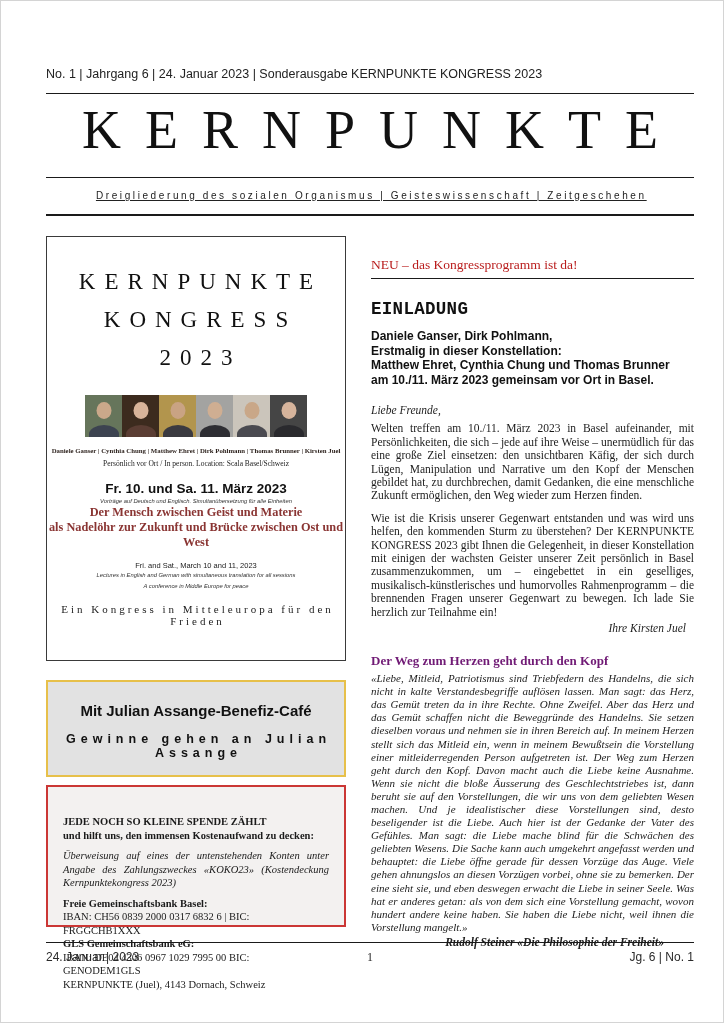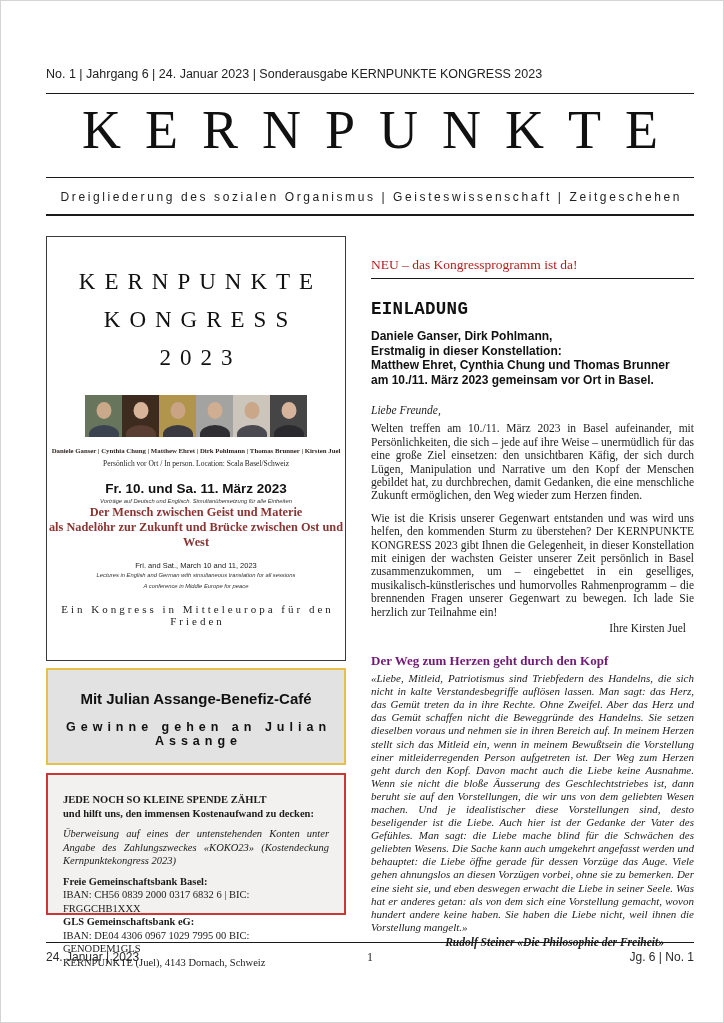--- a/index.html
+++ b/index.html
@@ -14,22 +14,22 @@
   .issue-line { position:absolute; left:45px; top:66px; width:648px;
     font-family:Liberation Sans, sans-serif; font-size:12.5px; color:#222; }
   .rule { position:absolute; left:45px; width:648px; background:#1a1a1a; height:1px; }
   .rule-1 { top:92px; }
   .rule-2 { top:176px; }
   .rule-3 { top:213px; height:2px; }
   .masthead { position:absolute; left:45px; top:98px; width:648px; text-align:center;
     font-size:54px; letter-spacing:24px; padding-left:24px; color:#111;
     font-family:"Liberation Serif", serif; }
   .tagline { position:absolute; left:45px; top:189px; width:648px; text-align:center;
-    font-family:"Liberation Sans", sans-serif; font-size:12px; letter-spacing:2.6px;
-    padding-left:2.6px; color:#222; }
+    font-family:"Liberation Sans", sans-serif; font-size:10px; letter-spacing:2.6px;
+    padding-left:2.6px; color:#222;text-decoration:underline; }
 
   
   .left-col { position:absolute; left:45px; top:235px; width:300px; }
   .poster { border:1px solid #3a3a3a; height:425px; text-align:center; overflow:hidden;
     background:#fff; }
   .poster-title { font-size:23px; letter-spacing:9px; padding-left:9px; line-height:38px; color:#111; }
   .poster-title.first { margin-top:26px; }
   .photo-strip { margin:18px auto 0; width:222px; height:42px; display:flex; }
   .photo { position:relative; width:37px; height:42px; overflow:hidden; }
   .photo .head { position:absolute; top:7px; left:50%; transform:translateX(-50%);
@@ -43,44 +43,44 @@
   .tiny-italic { font-family:"Liberation Sans", sans-serif; font-style:italic;
     font-size:5.8px; color:#333; margin-top:2px; }
   .theme-de { margin-top:1px; font-family:Liberation Serif, serif; font-weight:bold;
     font-size:12.3px; line-height:15px; color:var(--accent-red); }
   .date-en { margin-top:11px; font-family:"Liberation Sans", sans-serif; font-size:7.5px; color:#222; }
   .theme-en { margin-top:6px; font-family:"Liberation Sans", sans-serif; font-weight:bold;
     font-size:7.5px; line-height:9.5px; color:#111; }
   .conf-note { margin-top:5px; }
   .congress-line { margin-top:14px; font-size:11px; letter-spacing:3px; padding-left:3px; color:#222; }
 
-  .assange-box { margin-top:7px; height:97px; background:var(--box-bg-gray);
+  .assange-box { margin-top:19px; height:97px; background:var(--box-bg-gray);
     border:2px solid var(--box-border-yellow); text-align:center; }
   .assange-1 { margin-top:20px; font-family:"Liberation Sans", sans-serif;
     font-weight:bold; font-size:15px; color:#111; }
   .assange-2 { margin-top:13px; font-family:"Liberation Sans", sans-serif;
     font-weight:bold; font-size:12.5px; letter-spacing:5px; padding-left:5px; color:#111; }
 
   .donation-box { margin-top:8px; height:142px; background:var(--box-bg-red);
-    border:2px solid var(--box-border-red); padding:18px 15px; font-size:10.5px;
+    border:2px solid var(--box-border-red); padding:28px 15px; font-size:10.5px;
     line-height:13.5px; text-align:left; color:#1a1a1a; }
   .donation-box .b { font-weight:bold; }
   .donation-note { font-style:italic; margin:7px 0; text-align:justify; }
 
   
   .right-col { position:absolute; left:370px; top:256px; width:323px; }
   .neu-line { font-size:13.5px; padding-bottom:5px; border-bottom:1.5px solid #1a1a1a; color:#b91c1c; }
   .einladung { margin-top:20px; font-family:Liberation Mono, monospace;
     font-weight:bold; font-size:17.5px; letter-spacing:0.3px; color:#111; }
   .invite-block { margin-top:10px; font-family:"Liberation Sans", sans-serif;
     font-weight:bold; font-size:12px; line-height:14.6px; color:#111; }
   .salutation { margin-top:17px; font-style:italic; font-size:11.5px; }
   .body-para { margin-top:6px; font-size:11.5px; line-height:13.4px; text-align:justify; }
   .body-para + .body-para { margin-top:9px; }
-  .signature { margin-top:3px; font-size:11.5px; text-align:right; padding-right:8px; }
+  .signature { margin-top:3px; font-style:italic; font-size:11.5px; text-align:right; padding-right:8px; }
   .quote-heading { margin-top:19px; font-weight:bold; font-size:13px; color:#701a75; }
   .quote { margin-top:3px; font-style:italic; font-size:11px; line-height:13.1px; text-align:justify; }
   .attribution { margin-top:2px; font-style:italic; font-weight:bold; font-size:11.5px;
     text-align:right; padding-right:30px; }
 
   
   .footer-rule { position:absolute; left:45px; top:941px; width:648px; height:1px; background:#1a1a1a; }
   .footer { position:absolute; left:45px; top:949px; width:648px; display:flex;
     font-family:"Liberation Sans", sans-serif; font-size:12px; color:#2a2a2a; }
   .footer .f-left { flex:1; text-align:left; }

